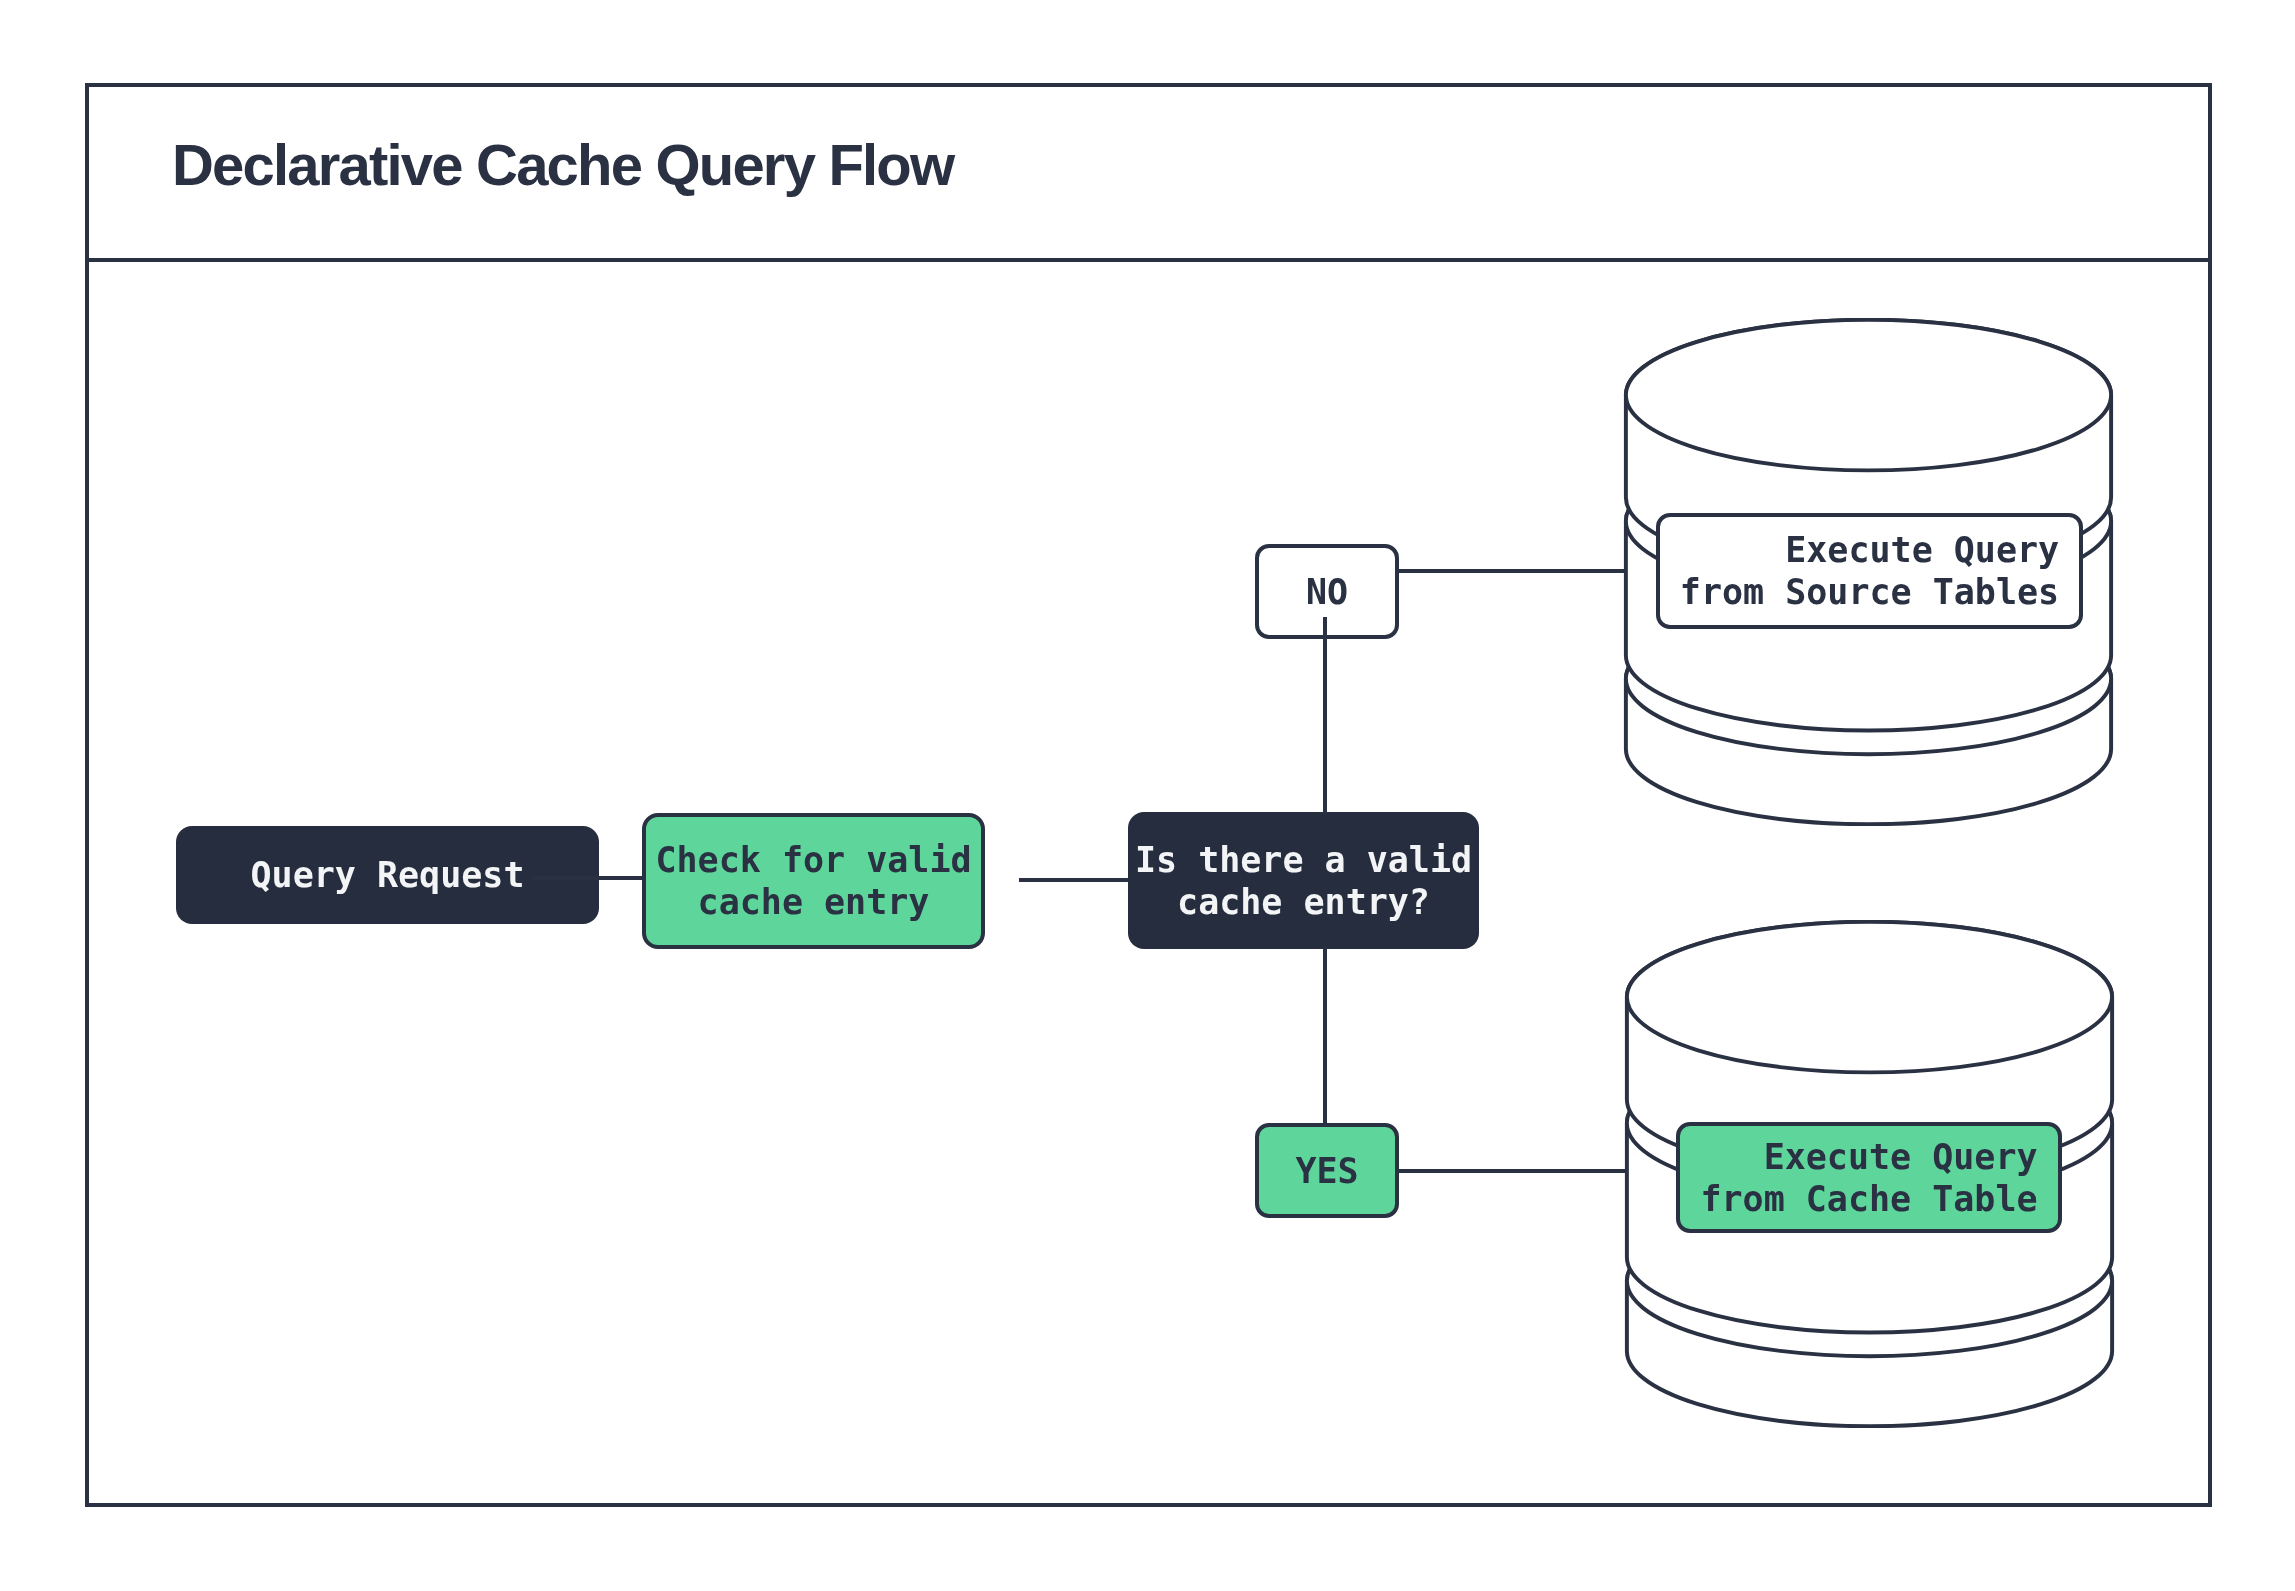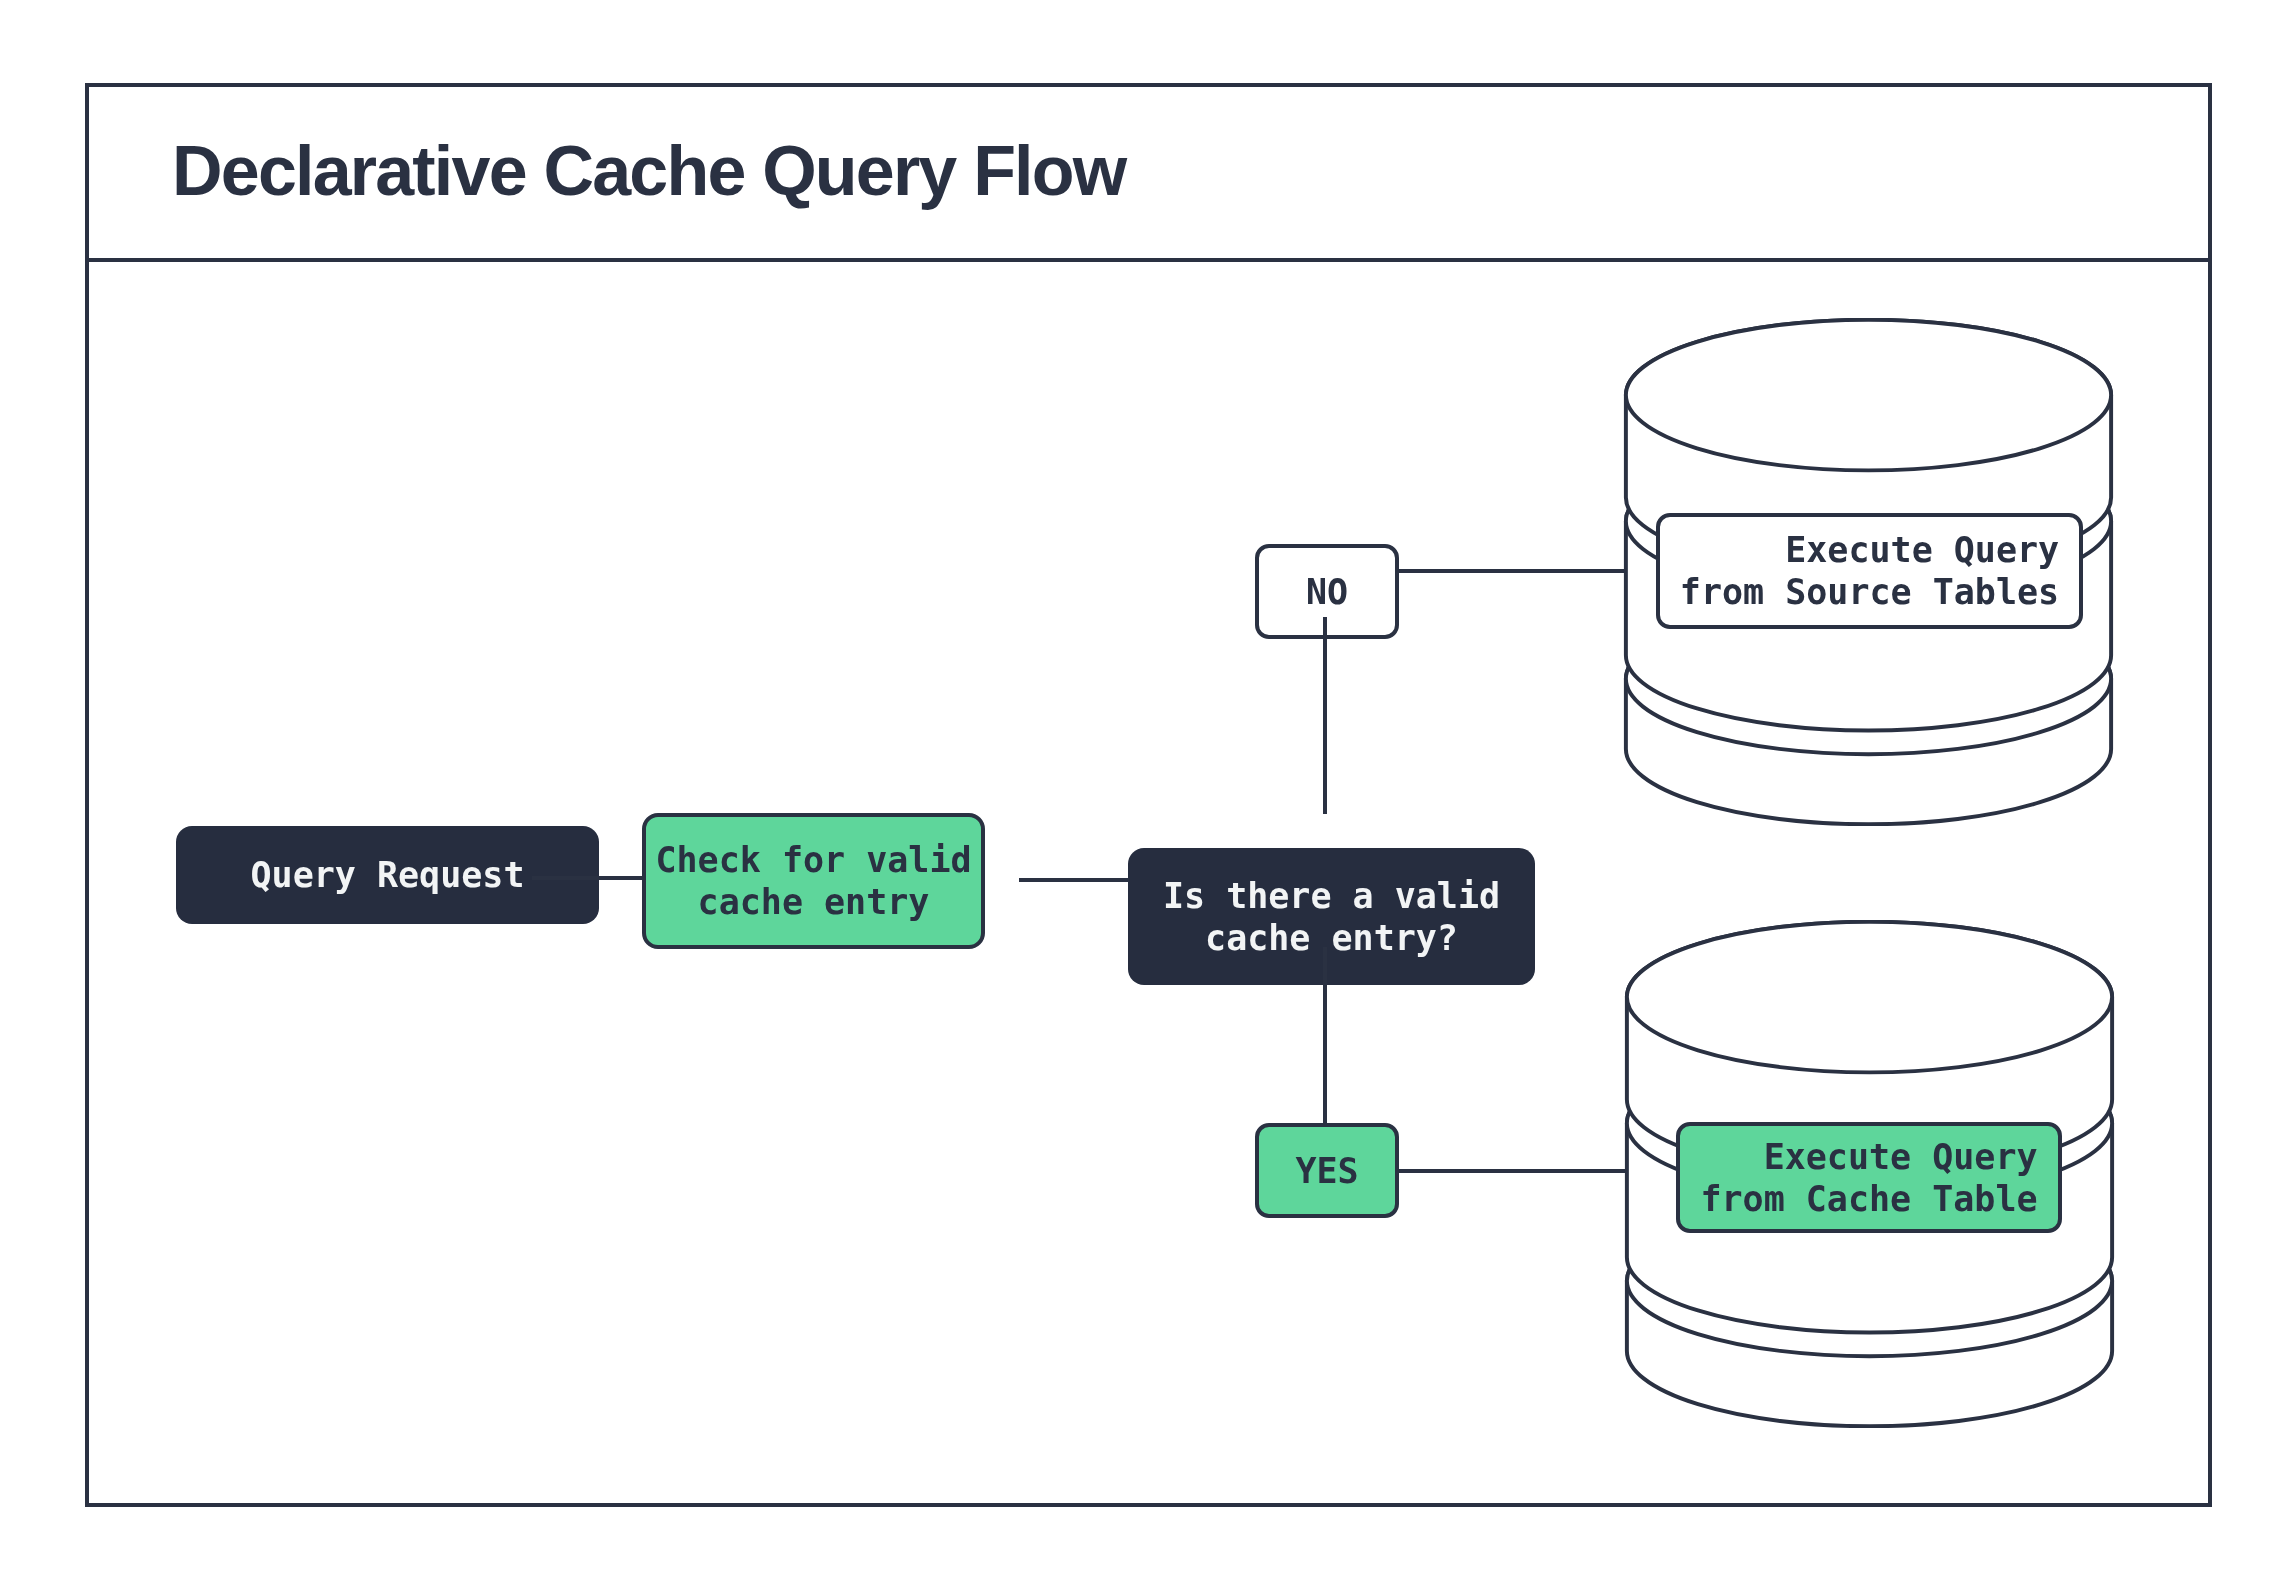--- a/index.html
+++ b/index.html
@@ -15,21 +15,21 @@
     width:2295px;height:1591px;position:relative;
     font-family:"DejaVu Sans Mono", monospace;
   }
   .frame{
     position:absolute;left:85px;top:83px;width:2127px;height:1424px;
     border:4.4px solid var(--ink,#2A3142);background:#fff;
   }
   .page-title{
     position:absolute;left:172px;top:131px;
     font-family:"Liberation Sans", sans-serif;
-    font-weight:700;font-size:70px;letter-spacing:-1.8px;
+    font-weight:700;font-size:58px;letter-spacing:-1.8px;
     color:var(--ink,#2A3142);white-space:nowrap;
   }
   .header-divider{
     position:absolute;left:89px;top:258px;width:2119px;height:4.4px;
     background:var(--ink,#2A3142);
   }
   .node{
     position:absolute;display:flex;align-items:center;justify-content:center;
     text-align:center;font-weight:700;font-size:35px;line-height:42px;
     white-space:pre-line;border-radius:16px;
@@ -55,21 +55,21 @@
 <div class="edge" style="left:1323px;top:617px;width:4.4px;height:197px;"></div>
 <div class="edge" style="left:1398px;top:569px;width:231px;height:4.4px;"></div>
 <div class="edge" style="left:1323px;top:947px;width:4.4px;height:178px;"></div>
 <div class="edge" style="left:1398px;top:1169px;width:231px;height:4.4px;"></div>
 
 <div class="node dark" style="left:176px;top:826px;width:423px;height:98px;">Query Request</div>
 
 <div class="node green" style="left:642px;top:813px;width:343px;height:136px;">Check for valid
 cache entry</div>
 
-<div class="node dark" style="left:1128px;top:848px;width:407px;height:137px;">Is there a valid
+<div class="node dark" style="left:1128px;top:812px;width:351px;height:137px;">Is there a valid
 cache entry?</div>
 
 <div class="node white small" style="left:1255px;top:544px;width:144px;height:95px;">NO</div>
 
 <div class="node green small" style="left:1255px;top:1123px;width:144px;height:95px;">YES</div>
 
 <svg class="cylinder" style="left:1623px;top:318px;" width="491" height="508" viewBox="0 0 560 580">
   <g fill="#ffffff" stroke="#2A3142" stroke-width="4.5">
     <path d="M 3 412 L 3 492 A 277 86 0 0 0 557 492 L 557 412 A 277 86 0 0 0 3 412 Z"></path>
     <ellipse cx="280" cy="412" rx="277" ry="86"></ellipse>

